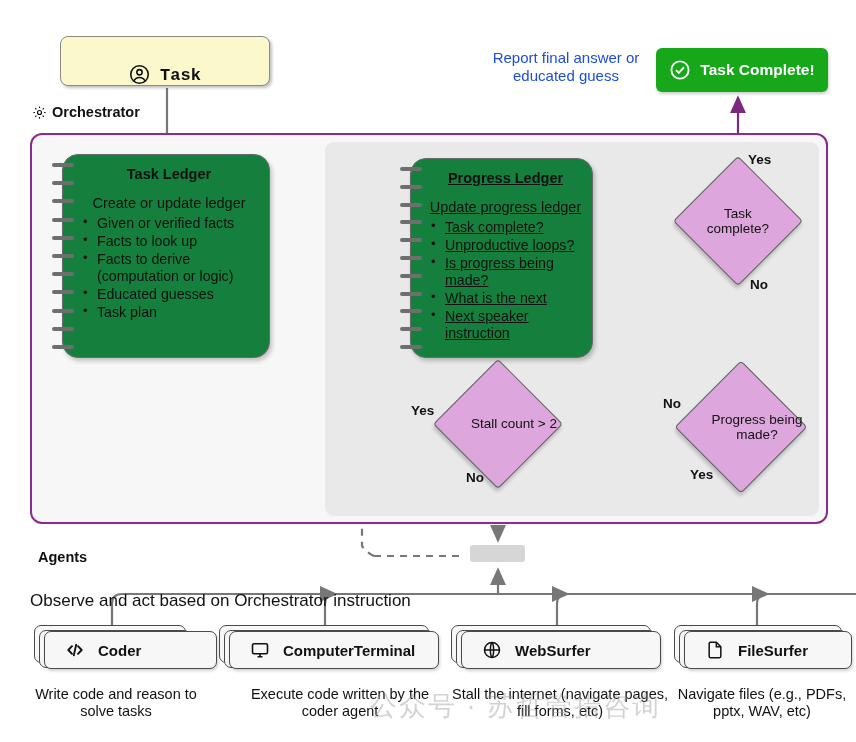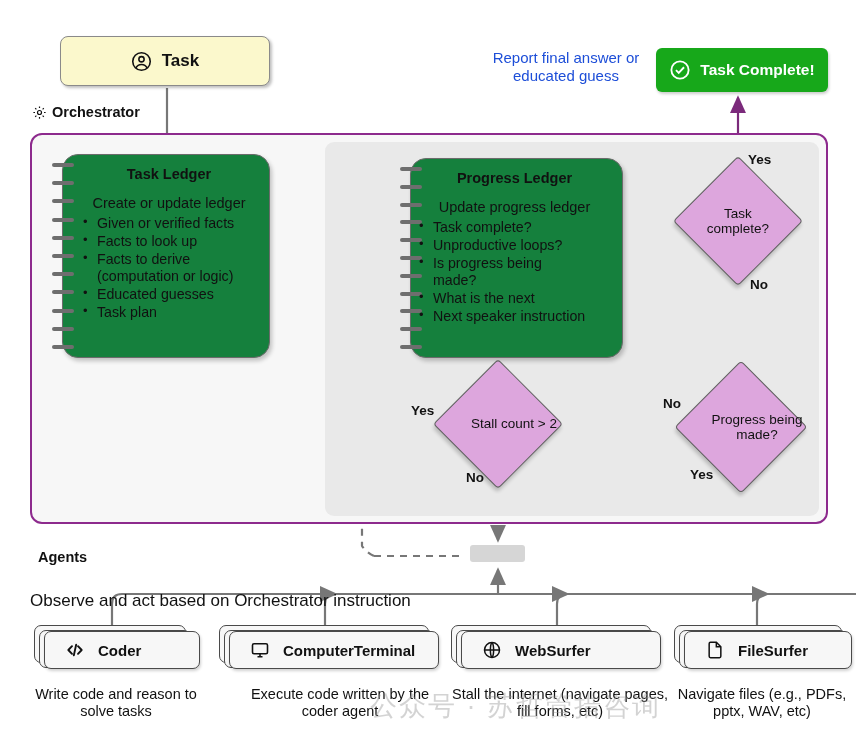--- a/index.html
+++ b/index.html
@@ -14,22 +14,22 @@
   #stage{position:absolute;left:0;top:0;width:856px;height:742px;}
 
   
   .abs{position:absolute;box-sizing:border-box;}
 
   
   .task-box{
     left:60px;top:36px;width:210px;height:50px;
     background:#fbf8cc;border:1.6px solid #8a8a8a;border-radius:8px;
     box-shadow:2px 2px 3px rgba(0,0,0,.25);
-    display:flex;align-items:center;justify-content:center;gap:10px;
-    font-size:17px;font-weight:700;
+    display:flex;align-items:flex-end;justify-content:center;gap:10px;
+    font-size:17px;font-weight:700;font-family:Liberation Mono, monospace;
   }
 
   
   .orch-label{
     left:32px;top:104px;
     display:flex;align-items:center;gap:5px;
     font-size:14.5px;font-weight:700;
   }
   .orch-box{
     left:30px;top:133px;width:798px;height:391px;
@@ -53,21 +53,21 @@
     display:block;height:4px;width:22px;background:#6e6e6e;border-radius:2px;
   }
   .ledger h4{margin:0;text-align:center;font-size:14.5px;font-weight:700;}
   .ledger .sub{text-align:center;font-size:14.5px;margin:13px 0 4px 0;}
   .ledger ul{margin:0;padding:0;list-style:none;font-size:14.2px;line-height:1.18;}
   .ledger ul li{position:relative;padding-left:18px;margin:1px 0;}
   .ledger ul li:before{content:"\2022";position:absolute;left:4px;top:-1px;font-size:13px;}
   .ledger ul li.cont:before{content:"";}
 
   #task-ledger{left:62px;top:154px;width:208px;height:204px;padding:11px 10px 8px 16px;}
-  #progress-ledger{left:410px;top:158px;width:213px;height:200px;padding:11px 8px 8px 4px;}
+  #progress-ledger{left:410px;top:158px;width:183px;height:200px;padding:11px 8px 8px 16px;text-decoration:underline;}
 
   
   .dia-wrap{position:absolute;}
   .dia{
     width:100%;height:100%;
     background:#dda6dd;
     border:1.6px solid #5f5f5f;
     transform:rotate(45deg);
     border-radius:4px;
     box-shadow:2px 3px 4px rgba(0,0,0,.2);
@@ -273,21 +273,21 @@
   <div class="abs elabel" style="left:690px;top:467px">Yes</div>
   <div class="abs elabel" style="left:411px;top:403px">Yes</div>
   <div class="abs elabel" style="left:466px;top:470px">No</div>
 
   <div class="abs agents-title">Agents</div>
   <div class="abs agents-sub">Observe and act based on Orchestrator instruction</div>
   <div class="abs connector-chip"></div>
 
   <div class="abs agent-stackA" style="left:34px;top:625px;width:152px;height:38px"></div>
   <div class="abs agent-stackB" style="left:39px;top:630px;width:152px;height:38px"></div>
-  <div class="abs agent-card" style="left:44px;top:631px;width:156px;height:38px">
+  <div class="abs agent-card" style="left:44px;top:631px;width:173px;height:38px">
     <span style="display:flex">
       <svg width="20" height="20" viewBox="0 0 24 24" fill="none" stroke="#111" stroke-width="2.3" stroke-linecap="round" stroke-linejoin="round">
         <path d="M8.4 7.4 L4 12 L8.4 16.6"></path>
           <path d="M15.6 7.4 L20 12 L15.6 16.6"></path>
           <path d="M13.4 5.6 L10.6 18.4"></path>
       </svg>
     </span>
     <span>Coder</span>
   </div>
   <div class="abs agent-desc" style="left:22px;top:686px;width:188px">Write code and reason to solve tasks</div>

